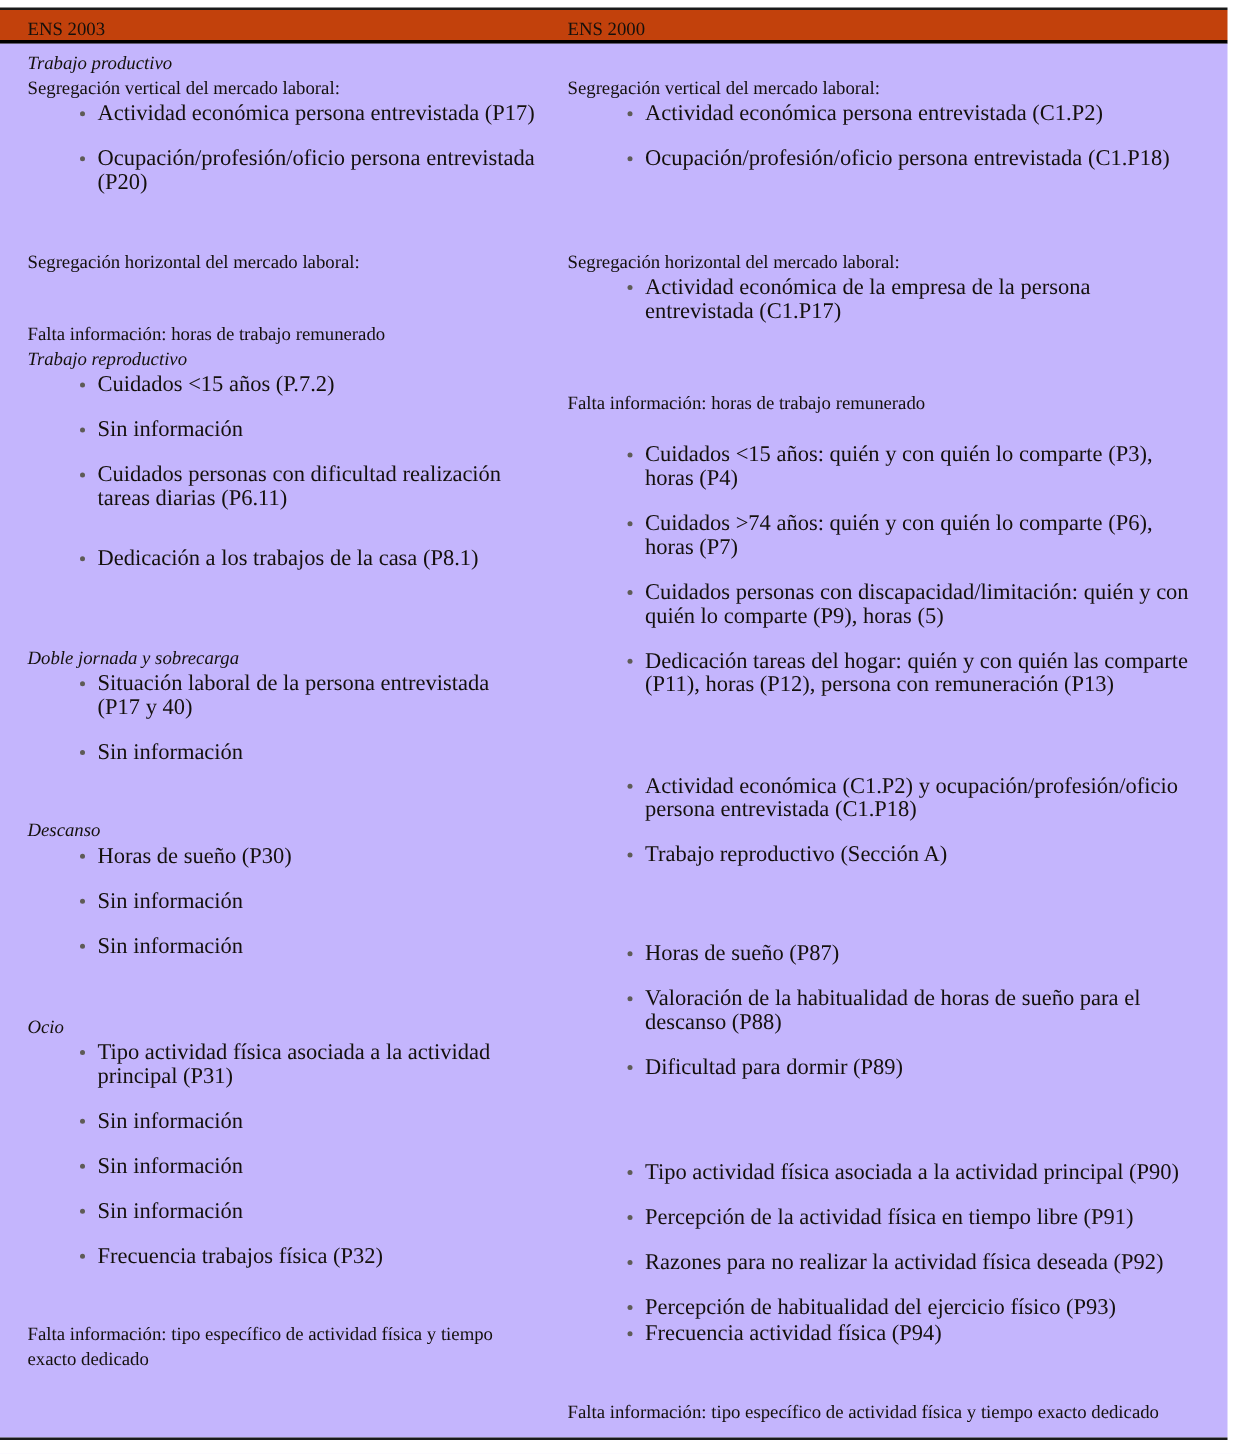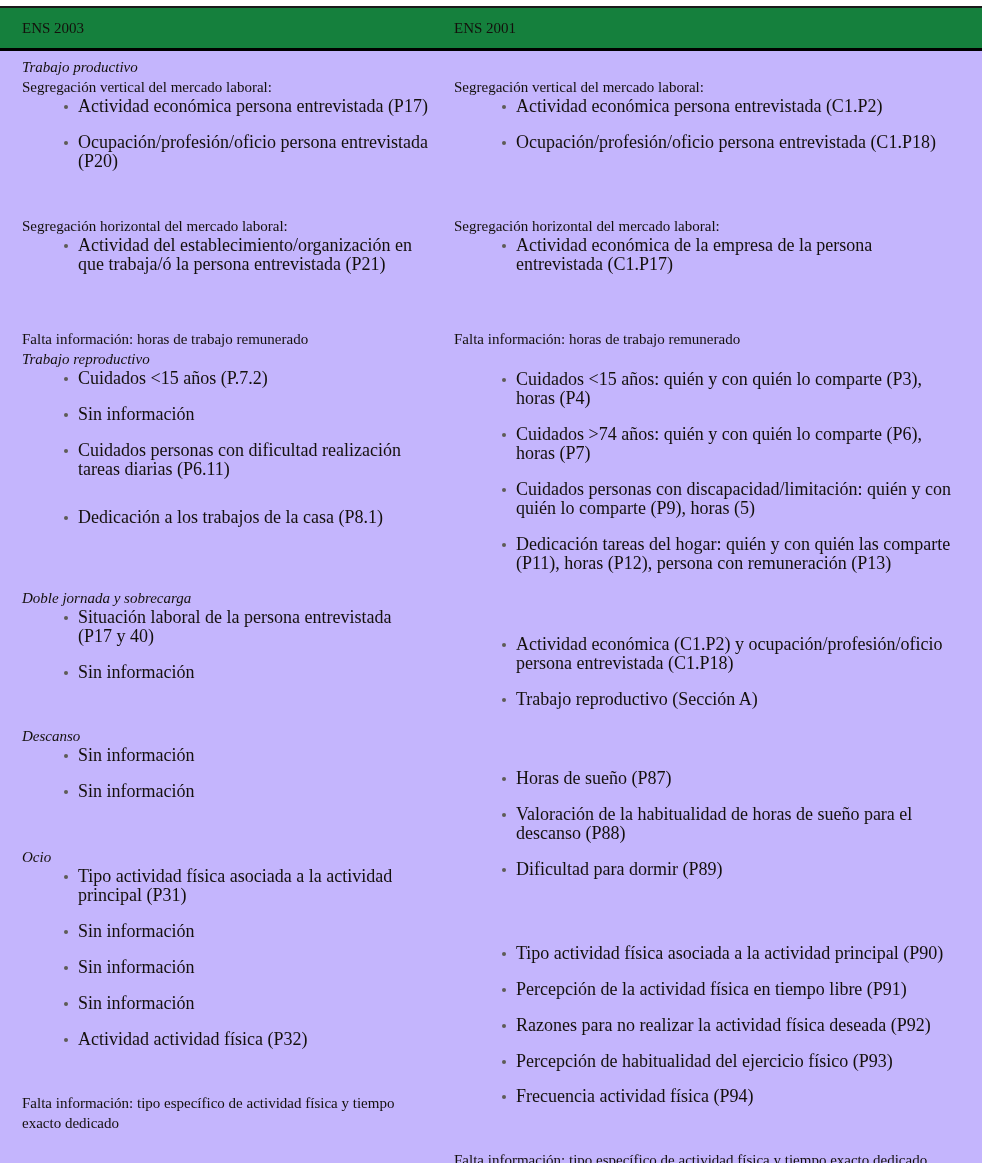--- a/index.html
+++ b/index.html
@@ -32,24 +32,24 @@
     background: #000000;
     width: 982px;
   }
   .rule-bottom {
     height: 2px;
     background: #1a1a1a;
     width: 982px;
   }
 
   .header-row {
-    background: #15803d;
+    background: #c2410c;
     display: flex;
-    height: 40px;
-    align-items: center;
+    height: 24px;
+    align-items: flex-end;
   }
   .header-cell {
     font-size: 15px;
     line-height: 1;
     padding-left: 22px;
     box-sizing: border-box;
   }
   .header-cell.col-left  { width: 440px; }
   .header-cell.col-right { width: 542px; padding-left: 14px; }
 
@@ -119,21 +119,21 @@
 </style>
 </head>
 <body>
 
 <div class="table-wrap">
 
   <div class="rule-top"></div>
 
   <div class="header-row">
     <div class="header-cell col-left">ENS 2003</div>
-    <div class="header-cell col-right">ENS 2001</div>
+    <div class="header-cell col-right">ENS 2000</div>
   </div>
 
   <div class="rule-mid"></div>
 
   <div class="body-area">
 
     <div class="col col-left">
 
       <div class="sec-title">Trabajo productivo</div>
 
@@ -141,23 +141,20 @@
 
       <ul class="blist">
         <li>Actividad económica persona entrevistada (P17)</li>
         <li>Ocupación/profesión/oficio persona entrevistada (P20)</li>
       </ul>
 
       <div class="sp" style="height:28px"></div>
 
       <div class="plain">Segregación horizontal del mercado laboral:</div>
 
-      <ul class="blist">
-        <li>Actividad del establecimiento/organización en que trabaja/ó la persona entrevistada (P21)</li>
-      </ul>
 
       <div class="sp" style="height:38px"></div>
 
       <div class="plain">Falta información: horas de trabajo remunerado</div>
 
       <div class="sec-title">Trabajo reproductivo</div>
 
       <ul class="blist">
         <li style="margin-bottom:17px">Cuidados &lt;15 años (P.7.2)</li>
         <li style="margin-bottom:17px">Sin información</li>
@@ -172,34 +169,35 @@
       <ul class="blist">
         <li style="margin-bottom:17px">Situación laboral de la persona entrevistada (P17 y 40)</li>
         <li style="margin-bottom:0">Sin información</li>
       </ul>
 
       <div class="sp" style="height:44px"></div>
 
       <div class="sec-title">Descanso</div>
 
       <ul class="blist">
+        <li style="margin-bottom:17px">Horas de sueño (P30)</li>
         <li style="margin-bottom:17px">Sin información</li>
         <li style="margin-bottom:0">Sin información</li>
       </ul>
 
       <div class="sp" style="height:46px"></div>
 
       <div class="sec-title">Ocio</div>
 
       <ul class="blist">
         <li style="margin-bottom:17px">Tipo actividad física asociada a la actividad principal (P31)</li>
         <li style="margin-bottom:17px">Sin información</li>
         <li style="margin-bottom:17px">Sin información</li>
         <li style="margin-bottom:17px">Sin información</li>
-        <li style="margin-bottom:0">Actividad actividad física (P32)</li>
+        <li style="margin-bottom:0">Frecuencia trabajos física (P32)</li>
       </ul>
 
       <div class="sp" style="height:44px"></div>
 
       <div class="plain wrapcell">Falta información: tipo específico de actividad física y tiempo exacto dedicado</div>
     </div>
 
     <div class="col col-right">
 
       <div class="sp" style="height:20px"></div>
@@ -246,21 +244,21 @@
         <li style="margin-bottom:17px">Valoración de la habitualidad de horas de sueño para el descanso (P88)</li>
         <li style="margin-bottom:0">Dificultad para dormir (P89)</li>
       </ul>
 
       <div class="sp" style="height:65px"></div>
 
       <ul class="blist">
         <li style="">Tipo actividad física asociada a la actividad principal (P90)</li>
         <li style="margin-bottom:17px">Percepción de la actividad física en tiempo libre (P91)</li>
         <li style="margin-bottom:17px">Razones para no realizar la actividad física deseada (P92)</li>
-        <li style="margin-bottom:16px">Percepción de habitualidad del ejercicio físico (P93)</li>
+        <li style="margin-bottom:2px">Percepción de habitualidad del ejercicio físico (P93)</li>
         <li style="margin-bottom:0">Frecuencia actividad física (P94)</li>
       </ul>
 
       <div class="sp" style="height:44px"></div>
 
       <div class="plain">Falta información: tipo específico de actividad física y tiempo exacto dedicado</div>
     </div>
 
   </div>
 

